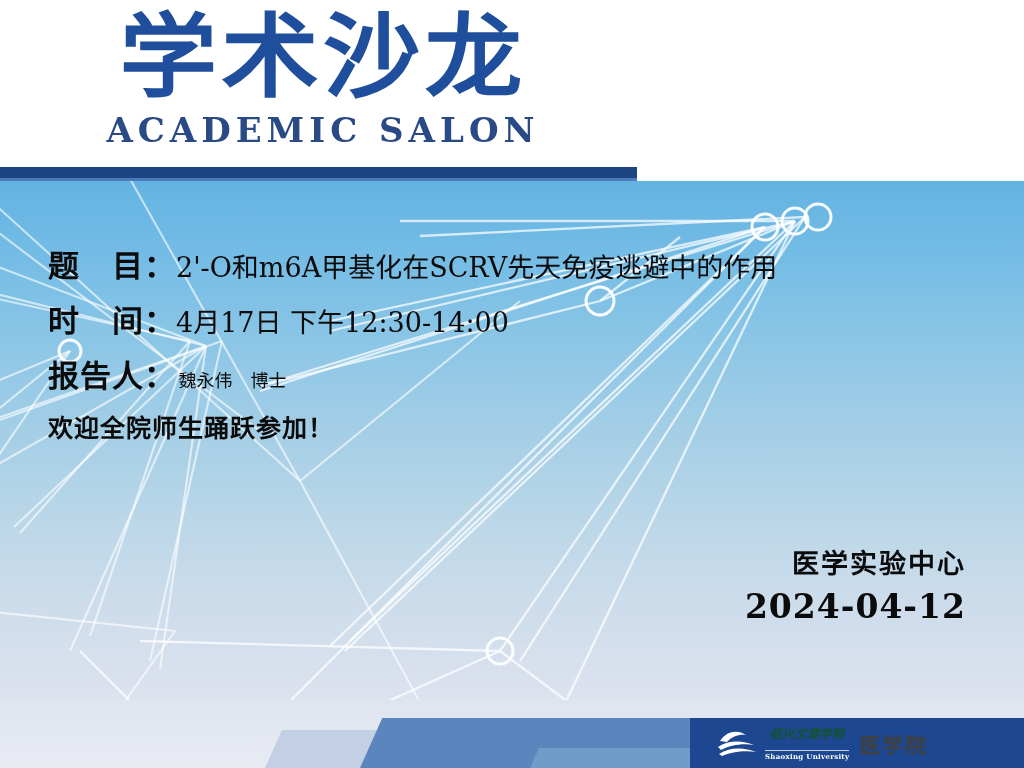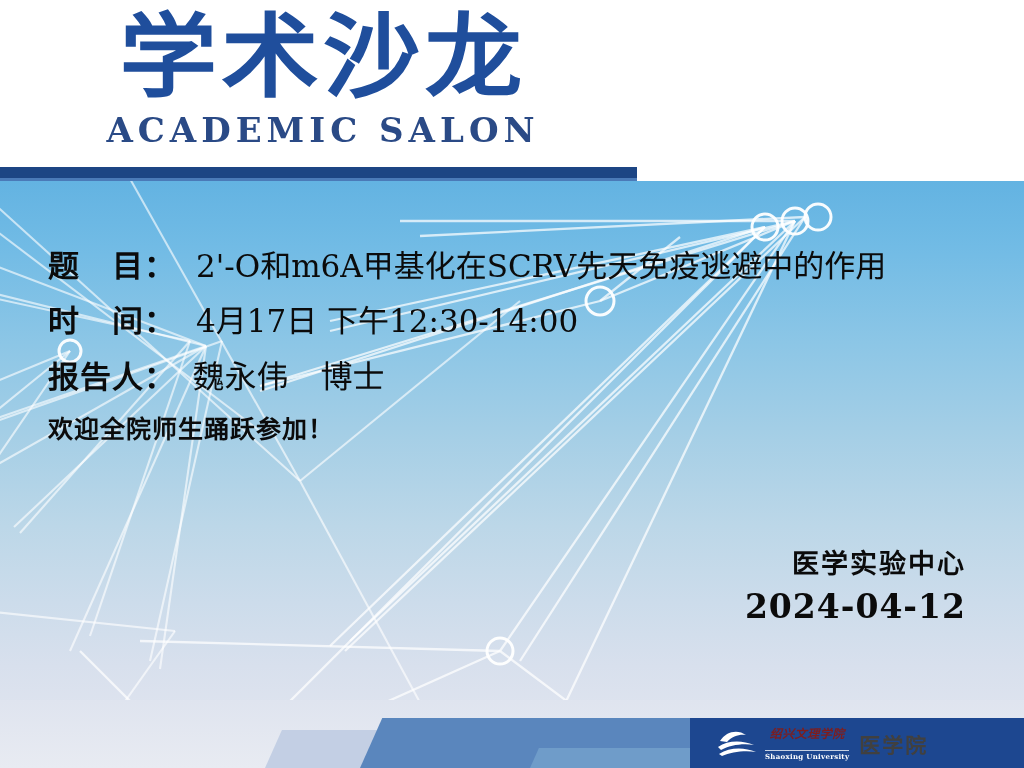--- a/index.html
+++ b/index.html
@@ -114,28 +114,27 @@
     color: #0b0b0b;
   }
   .info-label {
     font-family: "DejaVu Sans", "Liberation Sans", sans-serif;
     font-size: 31px;
     font-weight: 700;
     letter-spacing: 1px;
   }
   .info-value {
     font-family: "DejaVu Serif", "Liberation Serif", serif;
-    font-size: 31px;
+    font-size: 27px;
     font-weight: 400;
     letter-spacing: 0px;
-    margin-left: 20px;
   }
   .info-value-sans {
     font-family: "DejaVu Sans", "Liberation Sans", sans-serif;
-    font-size: 32px;
+    font-size: 18px;
     font-weight: 400;
     margin-top: 15px;
   }
   .info-row.welcome {
     font-family: "DejaVu Sans", "Liberation Sans", sans-serif;
     font-size: 25px;
     font-weight: 700;
     letter-spacing: 1px;
   }
 
@@ -233,21 +232,21 @@
     flex: 0 0 auto;
     margin-right: 10px;
     text-align: center;
     line-height: 1;
   }
   .uni-cn {
     display: block;
     font-family: "DejaVu Serif", "Liberation Serif", serif;
     font-size: 12px;
     font-weight: 700;
-    color: #7f1d1d;
+    color: #14532d;
     letter-spacing: 0.5px;
     white-space: nowrap;
     font-style: italic;
   }
   .uni-en {
     display: block;
     margin-top: 10px;
     font-family: "DejaVu Serif", "Liberation Serif", serif;
     font-size: 7px;
     font-weight: 700;

